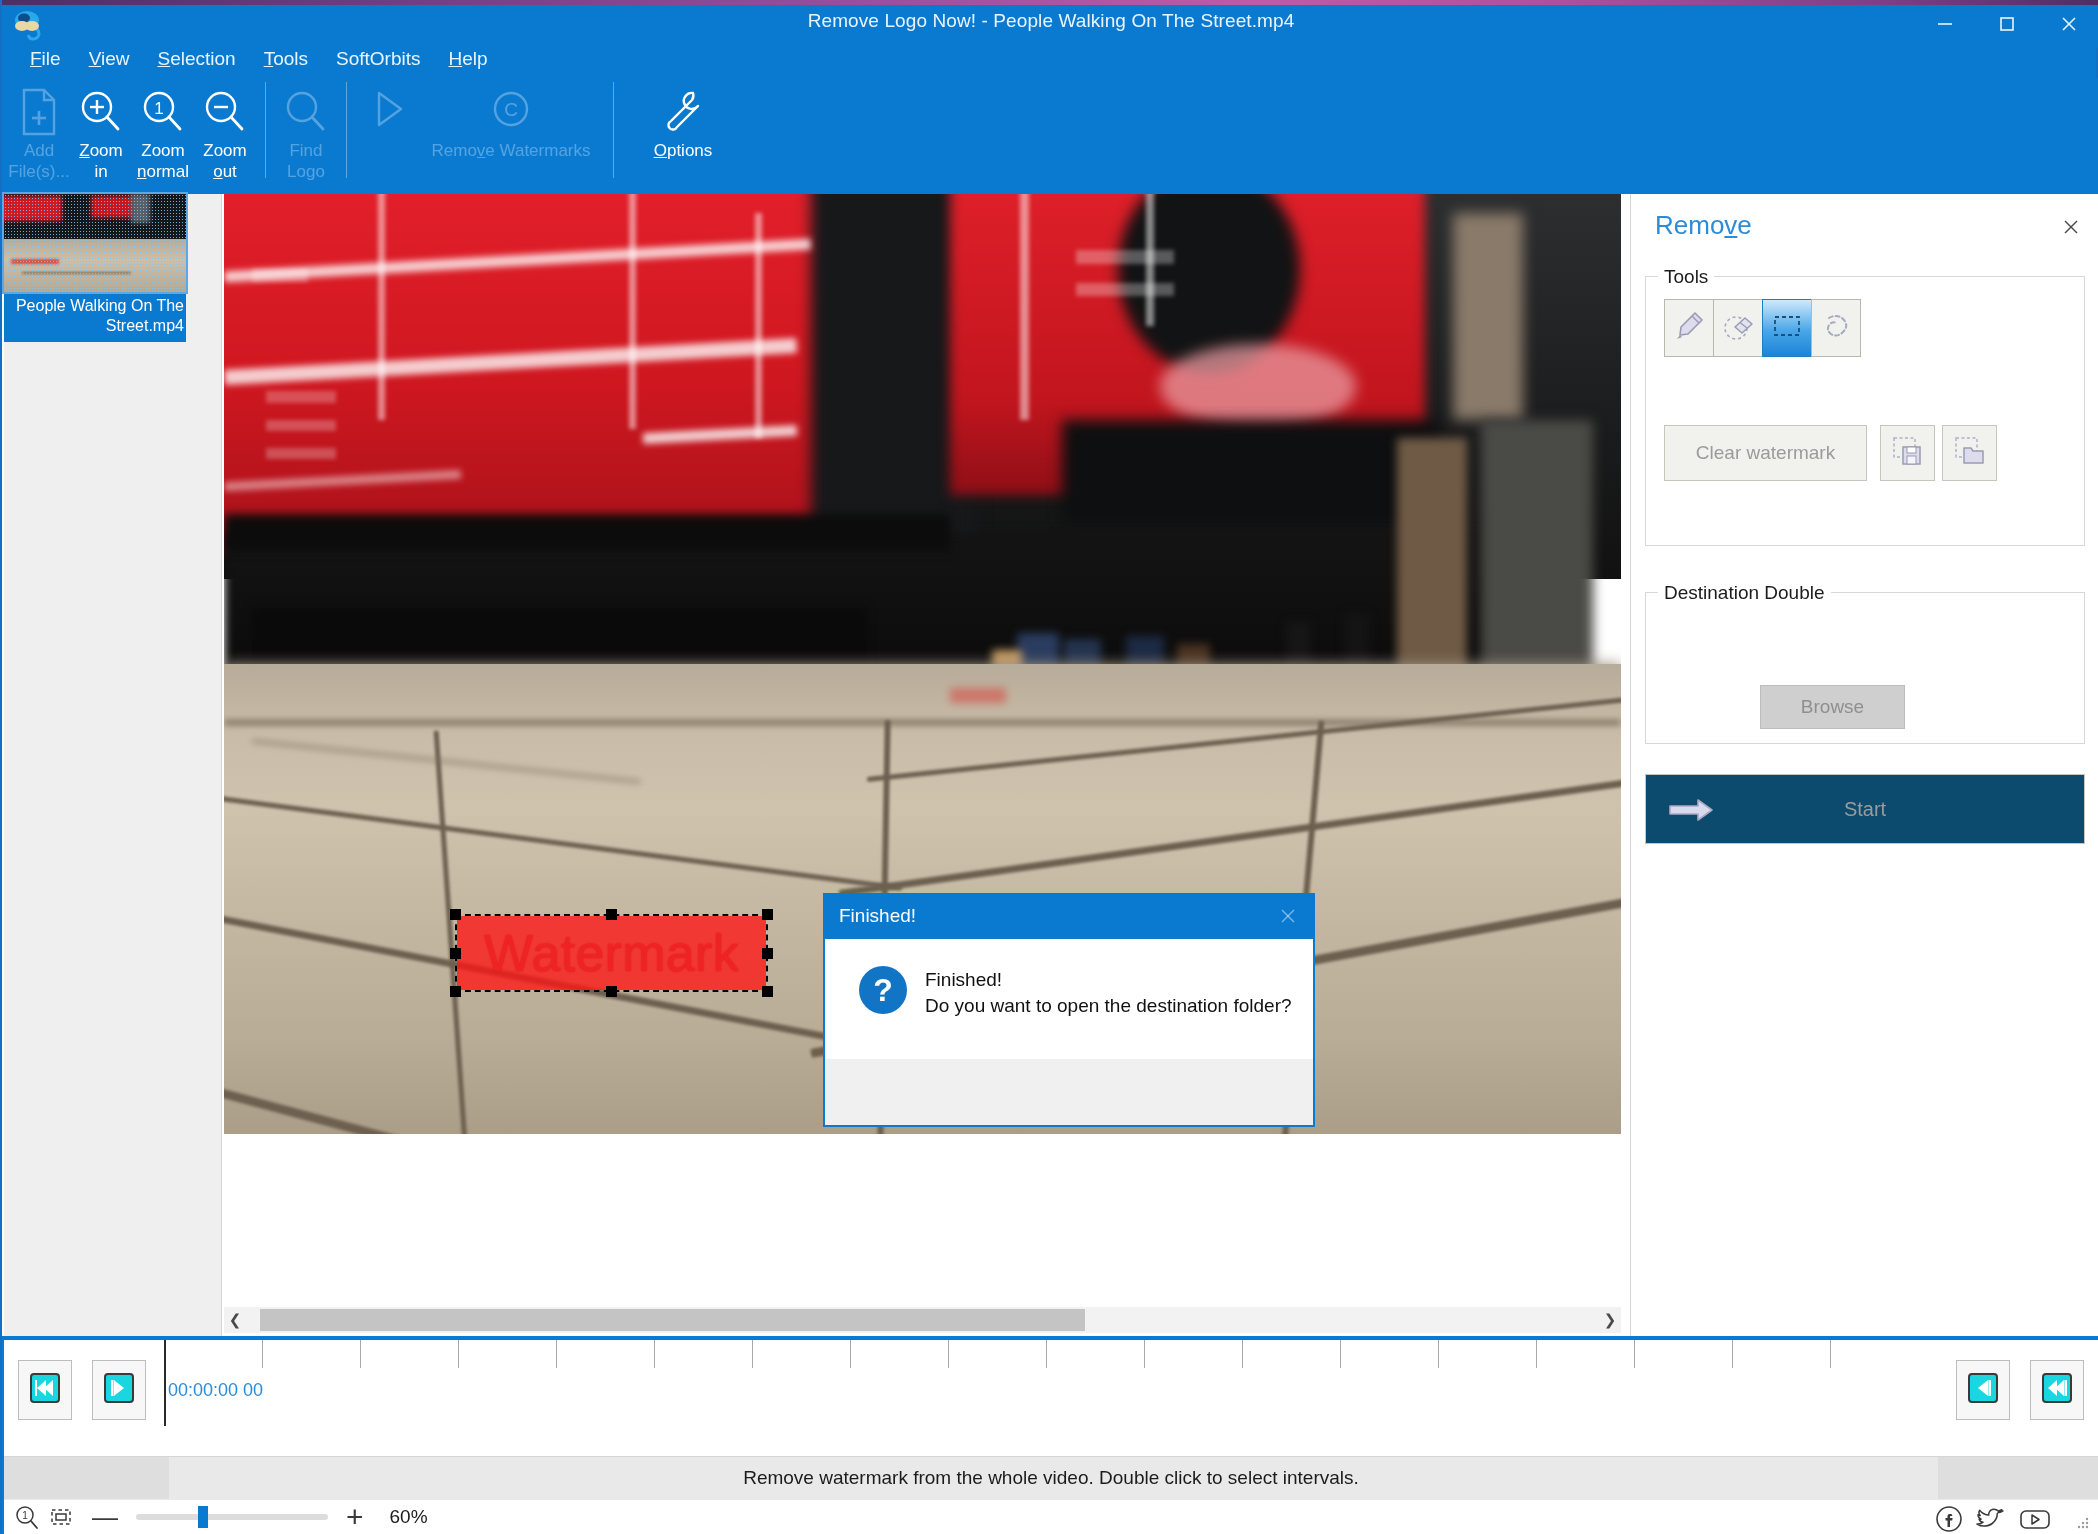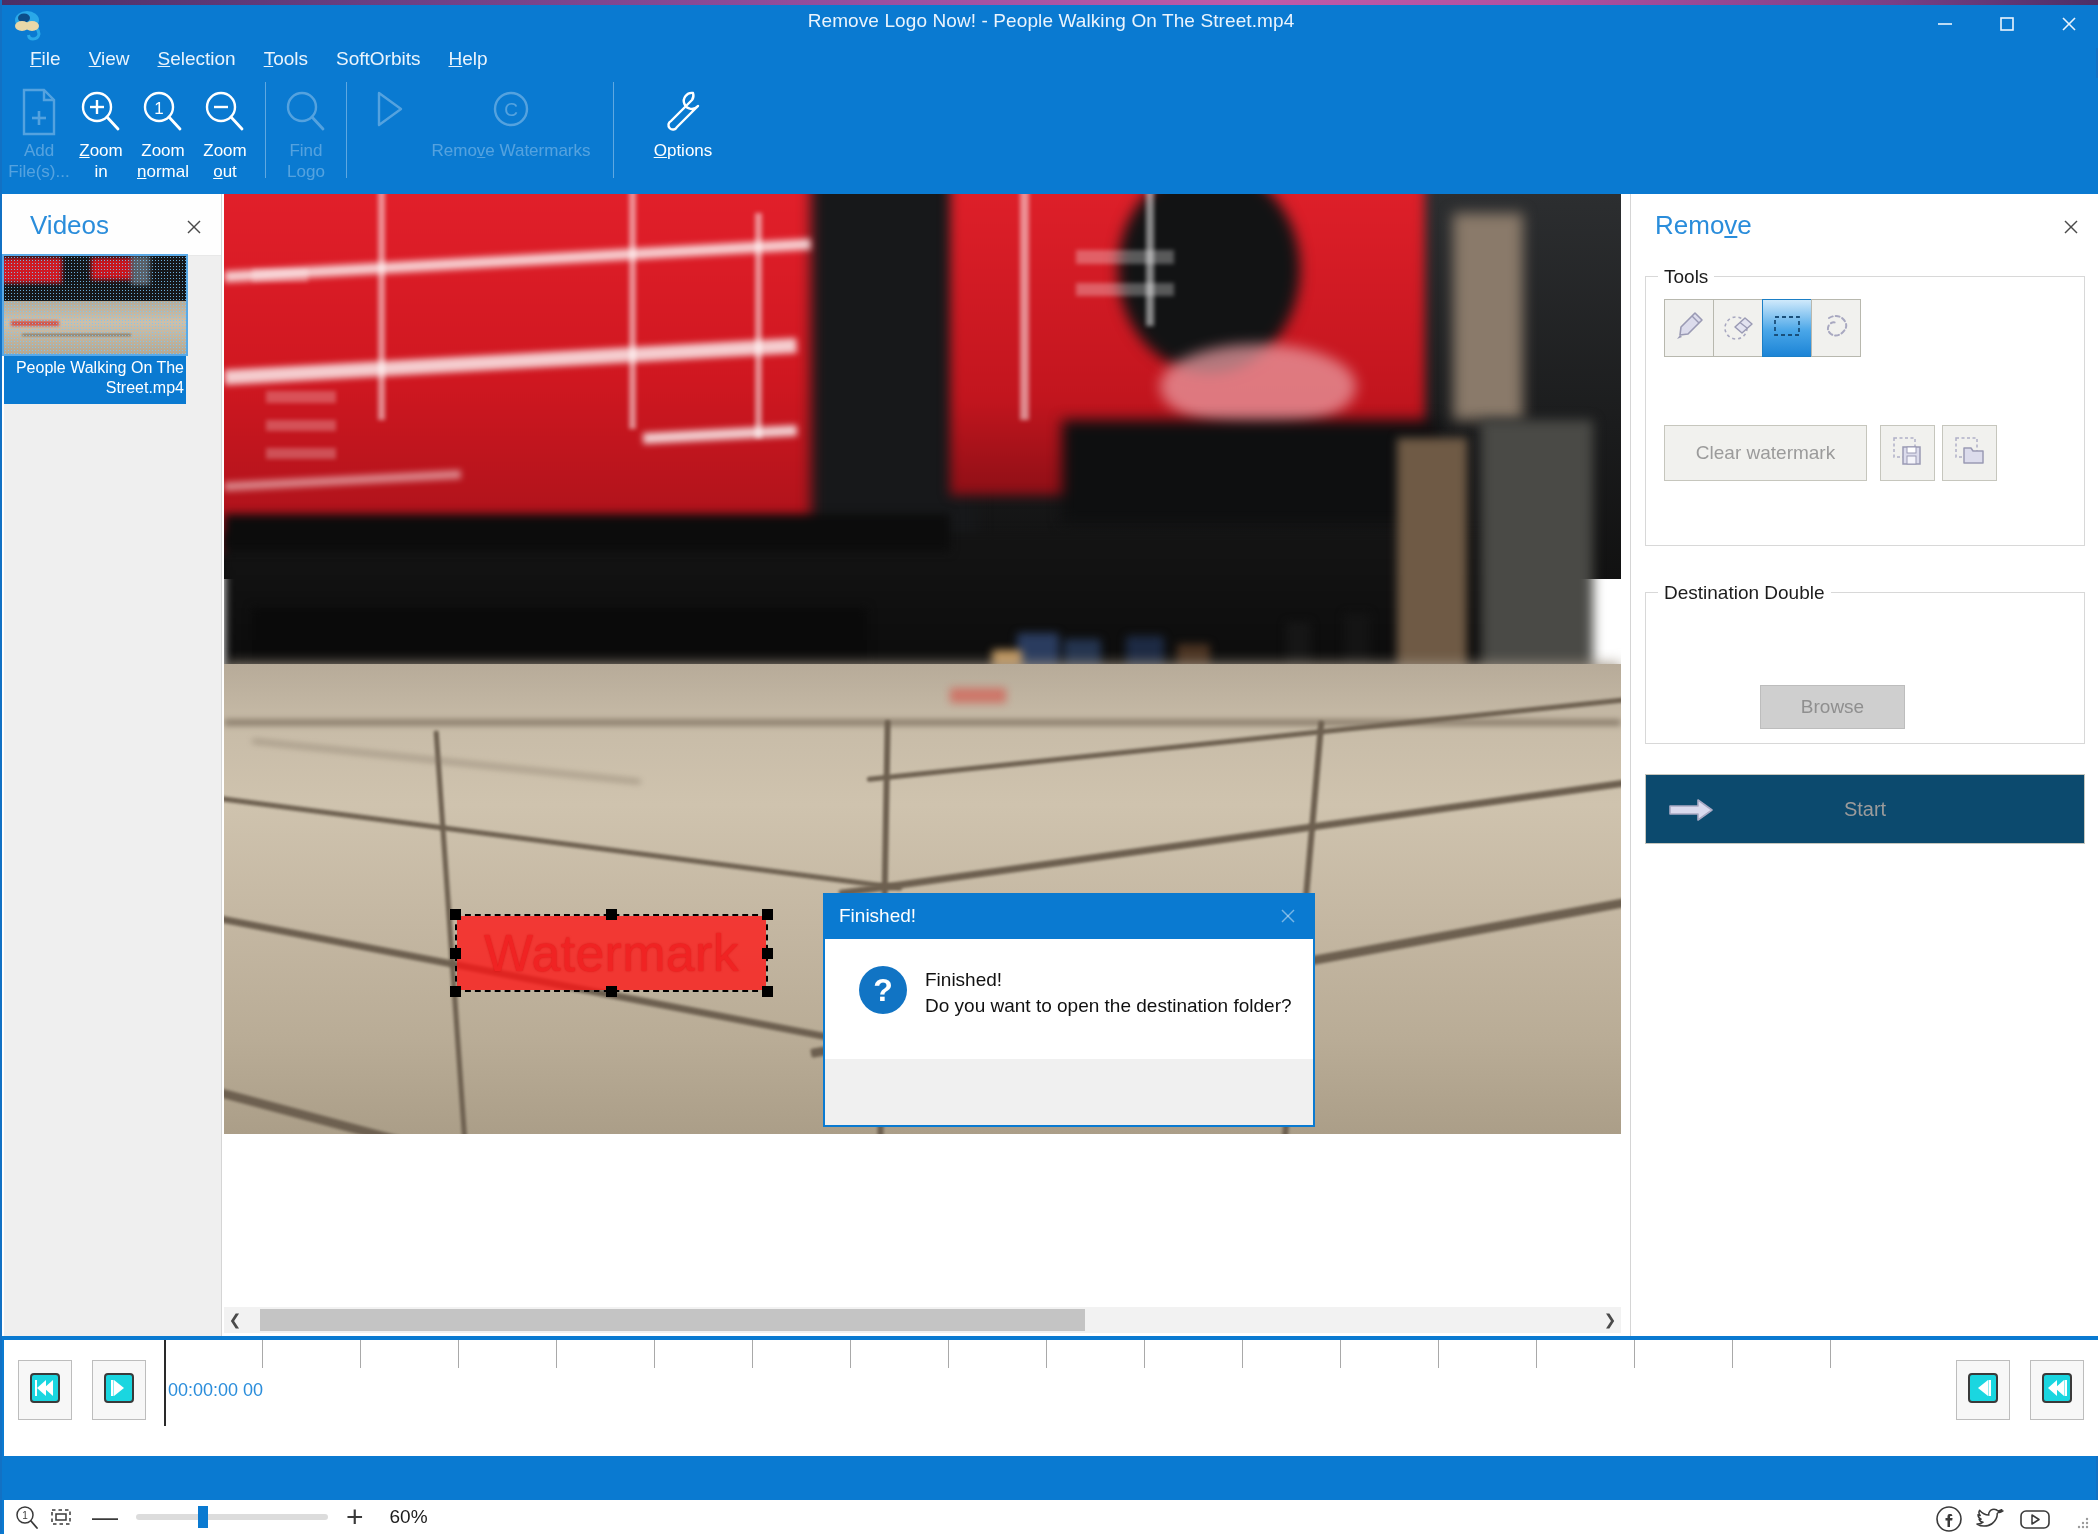--- a/index.html
+++ b/index.html
@@ -465,29 +465,20 @@
           <path d="M33 6 a8 8 0 1 0 5 13 l-21 21 a4.5 4.5 0 1 1 -6 -6 l21 -21 a8 8 0 0 0 1 -7 z" fill="none" stroke="#fff" stroke-width="2.4" stroke-linejoin="round"></path>
         </svg>
       </div>
       <div class="lbl"><u>O</u>ptions</div>
     </div>
   </div>
 
   <div class="workarea">
 
     <div class="videos-panel">
-      <div class="vp-header">
-        <div class="vp-title">Videos</div>
-        <div class="vp-close">
-          <svg width="16" height="16" viewBox="0 0 16 16">
-              <line x1="2" y1="2" x2="14" y2="14" stroke="#4a4a4a" stroke-width="1.4"></line>
-              <line x1="14" y1="2" x2="2" y2="14" stroke="#4a4a4a" stroke-width="1.4"></line>
-            </svg>
-        </div>
-      </div>
       <div class="vp-body">
         <div class="video-item">
           <div class="thumb">
             <div class="thumb-img">
               <div style="position:absolute;left:0;top:0;width:100%;height:46%;background:#15171a;"></div>
               <div style="position:absolute;left:-4%;top:2%;width:36%;height:26%;background:#cf1a24;filter:blur(2px);"></div>
               <div style="position:absolute;left:48%;top:2%;width:24%;height:22%;background:#c8161f;filter:blur(2px);"></div>
               <div style="position:absolute;left:70%;top:0%;width:10%;height:30%;background:#5a6068;filter:blur(2px);"></div>
               <div style="position:absolute;left:0;top:46%;width:100%;height:54%;background:linear-gradient(180deg,#b6ab98 0%,#cdc0ab 40%,#b5a892 100%);"></div>
               <div style="position:absolute;left:4%;top:66%;width:26%;height:5%;background:#d14b44;filter:blur(1.5px);"></div>
@@ -752,20 +743,25 @@
         <svg width="34" height="34" viewBox="0 0 34 34">
           <rect x="3" y="3" width="28" height="28" rx="3" fill="#1ad6e0" stroke="#3a3a3a" stroke-width="2"></rect>
           <path d="M8 17 L17 9 v16 z" fill="#ffffff"></path>
           <path d="M15 17 L24 9 v16 z" fill="#ffffff"></path>
           <rect x="24.5" y="9" width="2.5" height="16" fill="#ffffff"></rect>
         </svg>
       </span>
     </div>
   </div>
 
+  <div class="statusbar">
+    <div class="sb-left"></div>
+    <div class="sb-right"></div>
+    <div class="sb-text">Remove watermark from the whole video. Double click to select intervals.</div>
+  </div>
 
   <div class="zoombar">
     <span class="zb-icon">
       <svg width="26" height="26" viewBox="0 0 26 26">
         <circle cx="11" cy="11" r="8" fill="none" stroke="#3a3a3a" stroke-width="1.5"></circle>
         <line x1="17" y1="17" x2="23" y2="24" stroke="#3a3a3a" stroke-width="1.8" stroke-linecap="round"></line>
         <text x="11" y="15" font-size="10" fill="#3a3a3a" text-anchor="middle" font-family="Liberation Sans, sans-serif">1</text>
       </svg>
     </span>
     <span class="zb-icon" style="margin-left:8px;">

